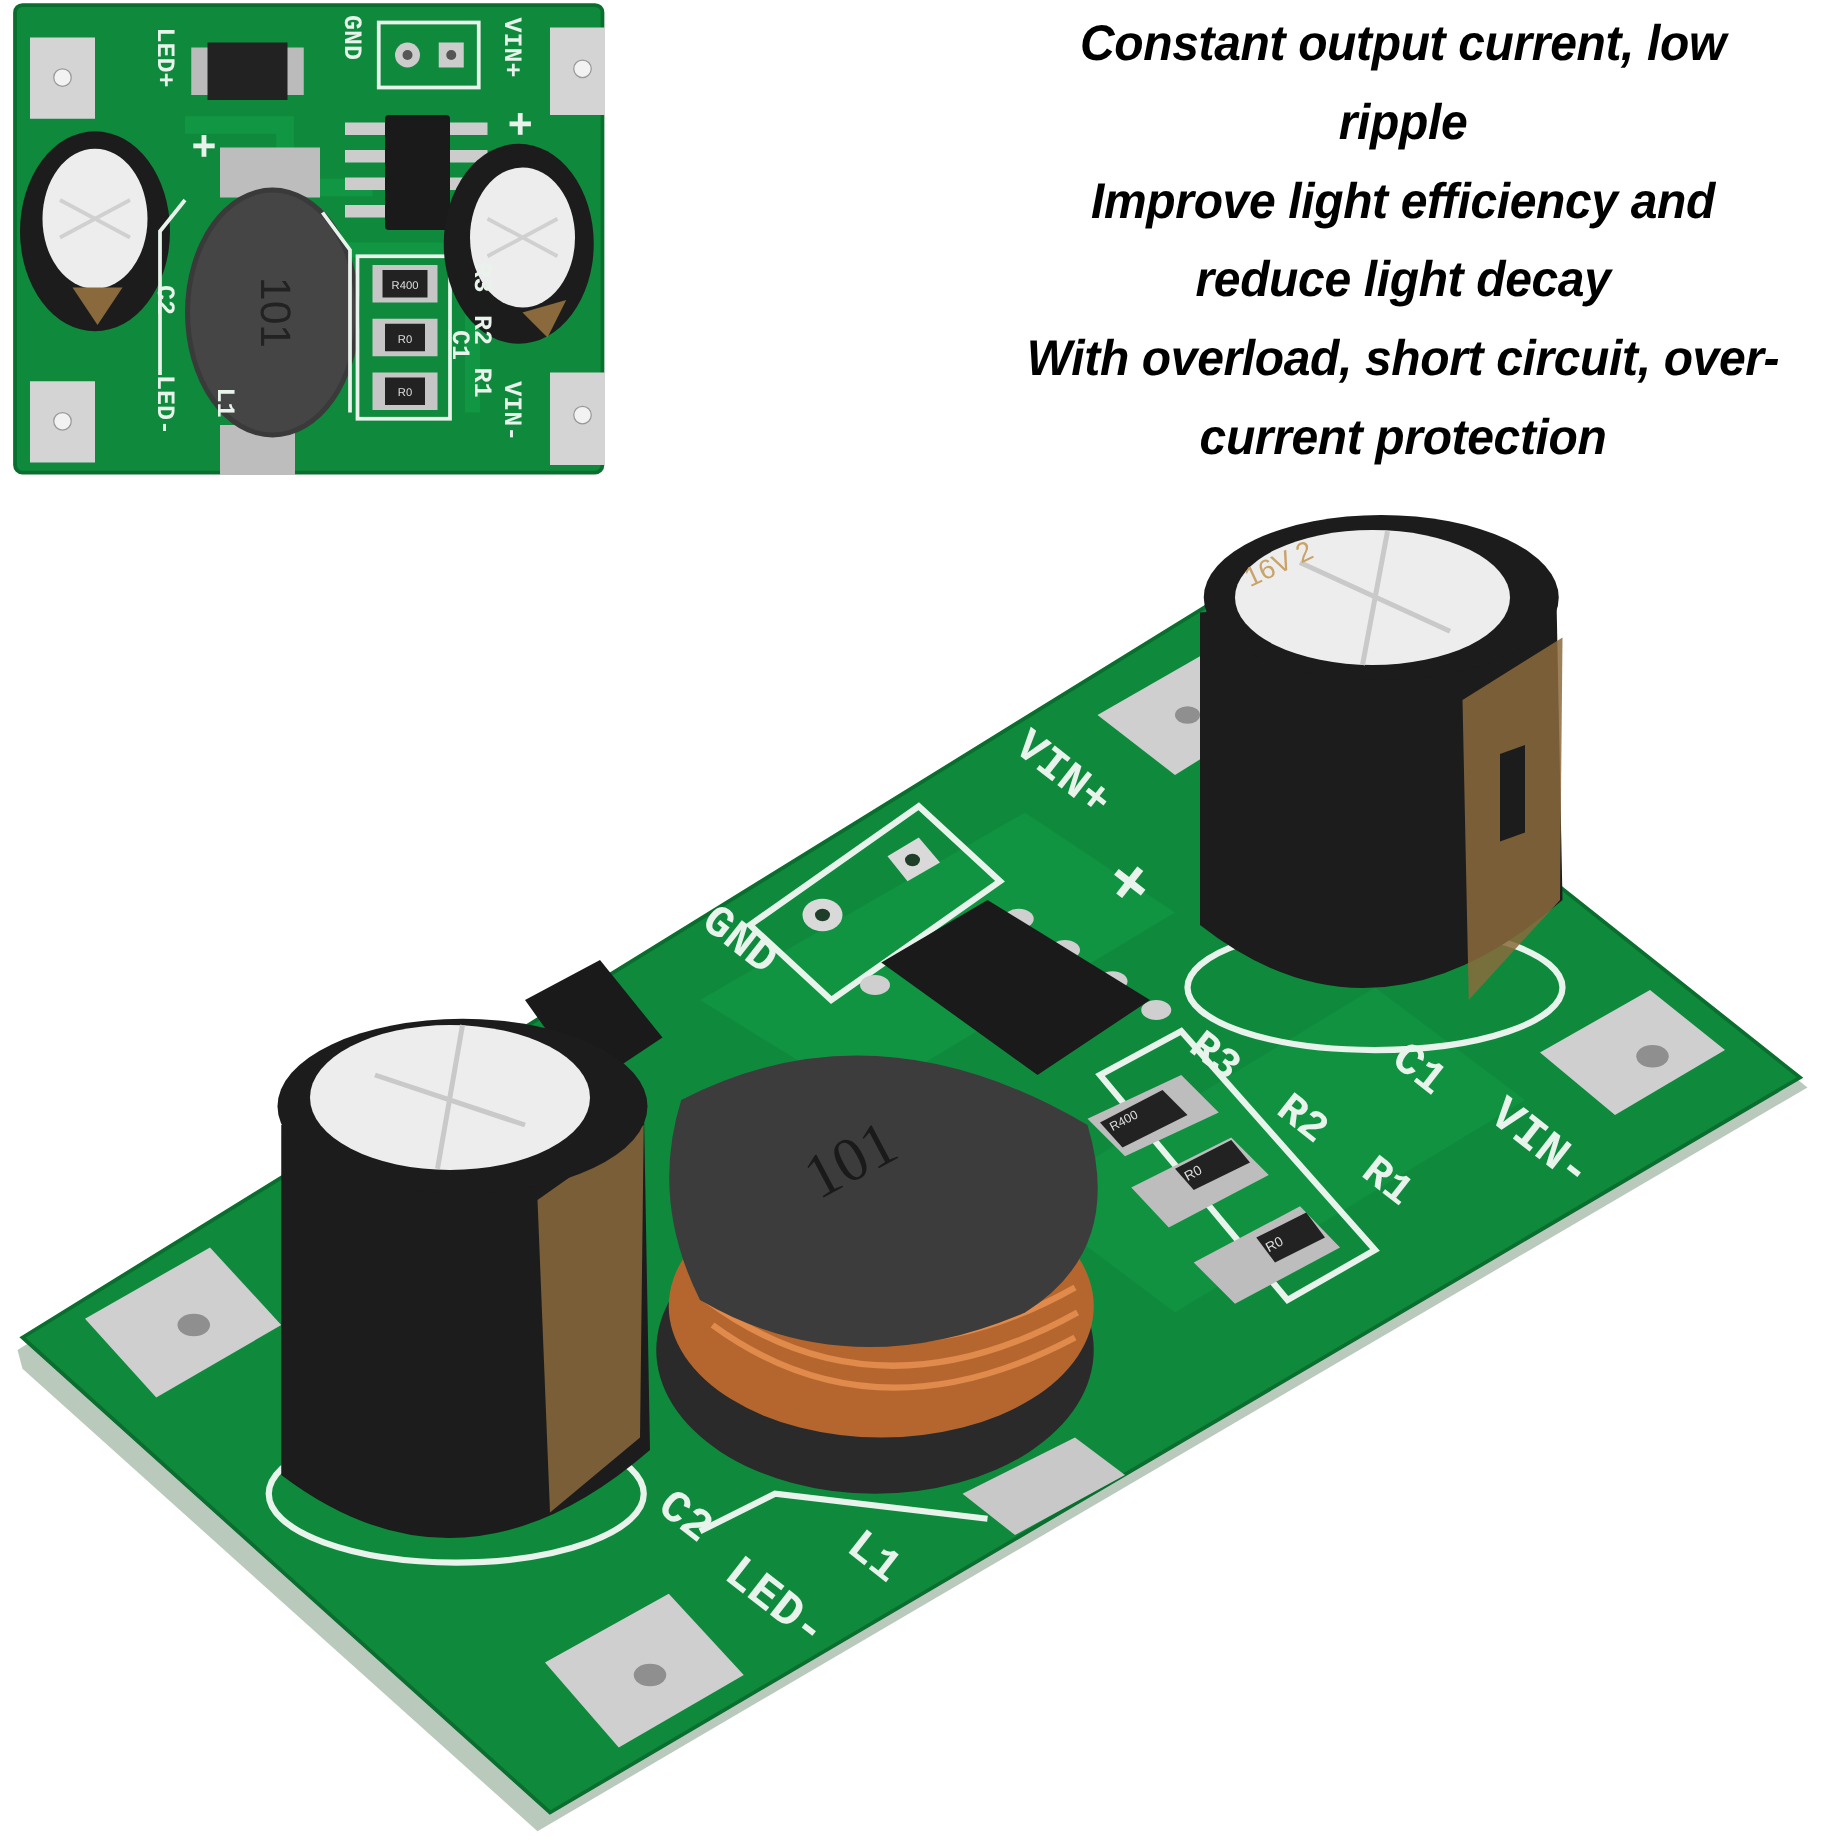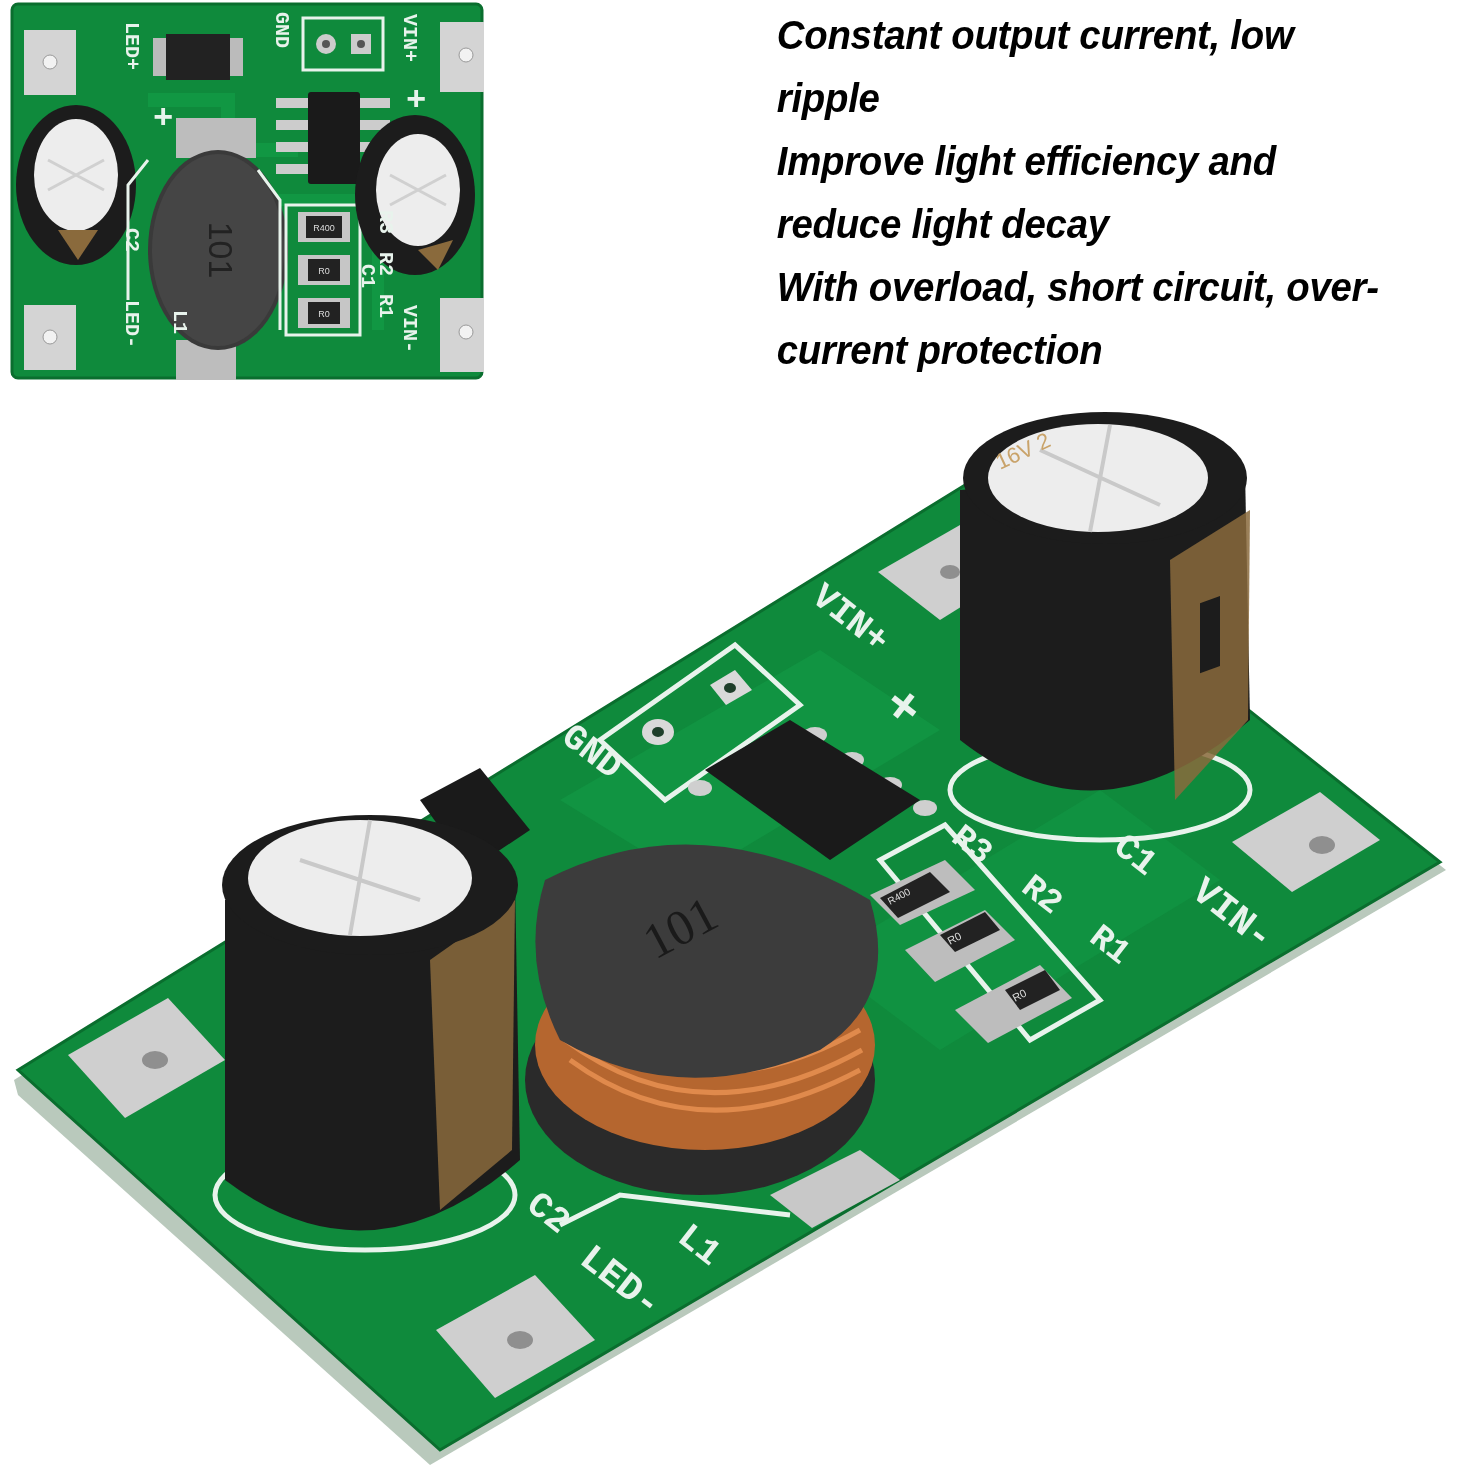--- a/index.html
+++ b/index.html
@@ -1,19 +1,19 @@
 <!DOCTYPE html>
 <html><head>
 <meta charset="utf-8">
 <style>
   html, body { margin:0; padding:0; background:#ffffff; }
   body { width:1474px; height:1478px; position:relative; overflow:hidden; font-family:"Liberation Sans", sans-serif; }
 
   
-  .features { position:absolute; right:6px; top:4px; width:720px; text-align:left; }
+  .features { position:absolute; right:6px; top:4px; width:720px; text-align:center; }
   .features .line { font-family:"Liberation Sans", sans-serif; font-weight:bold; font-style:italic; font-size:40px; line-height:63px; color:#000; letter-spacing:-0.3px; transform:scaleX(0.96); transform-origin:right center; white-space:nowrap; }
 
   
   .inset { position:absolute; left:8px; top:0; width:478px; height:382px; }
   .inset svg { width:100%; height:100%; display:block; }
 
   
   .mainboard { position:absolute; left:0; top:400px; width:1474px; height:1078px; }
   .mainboard svg { width:100%; height:100%; display:block; }
 </style>

